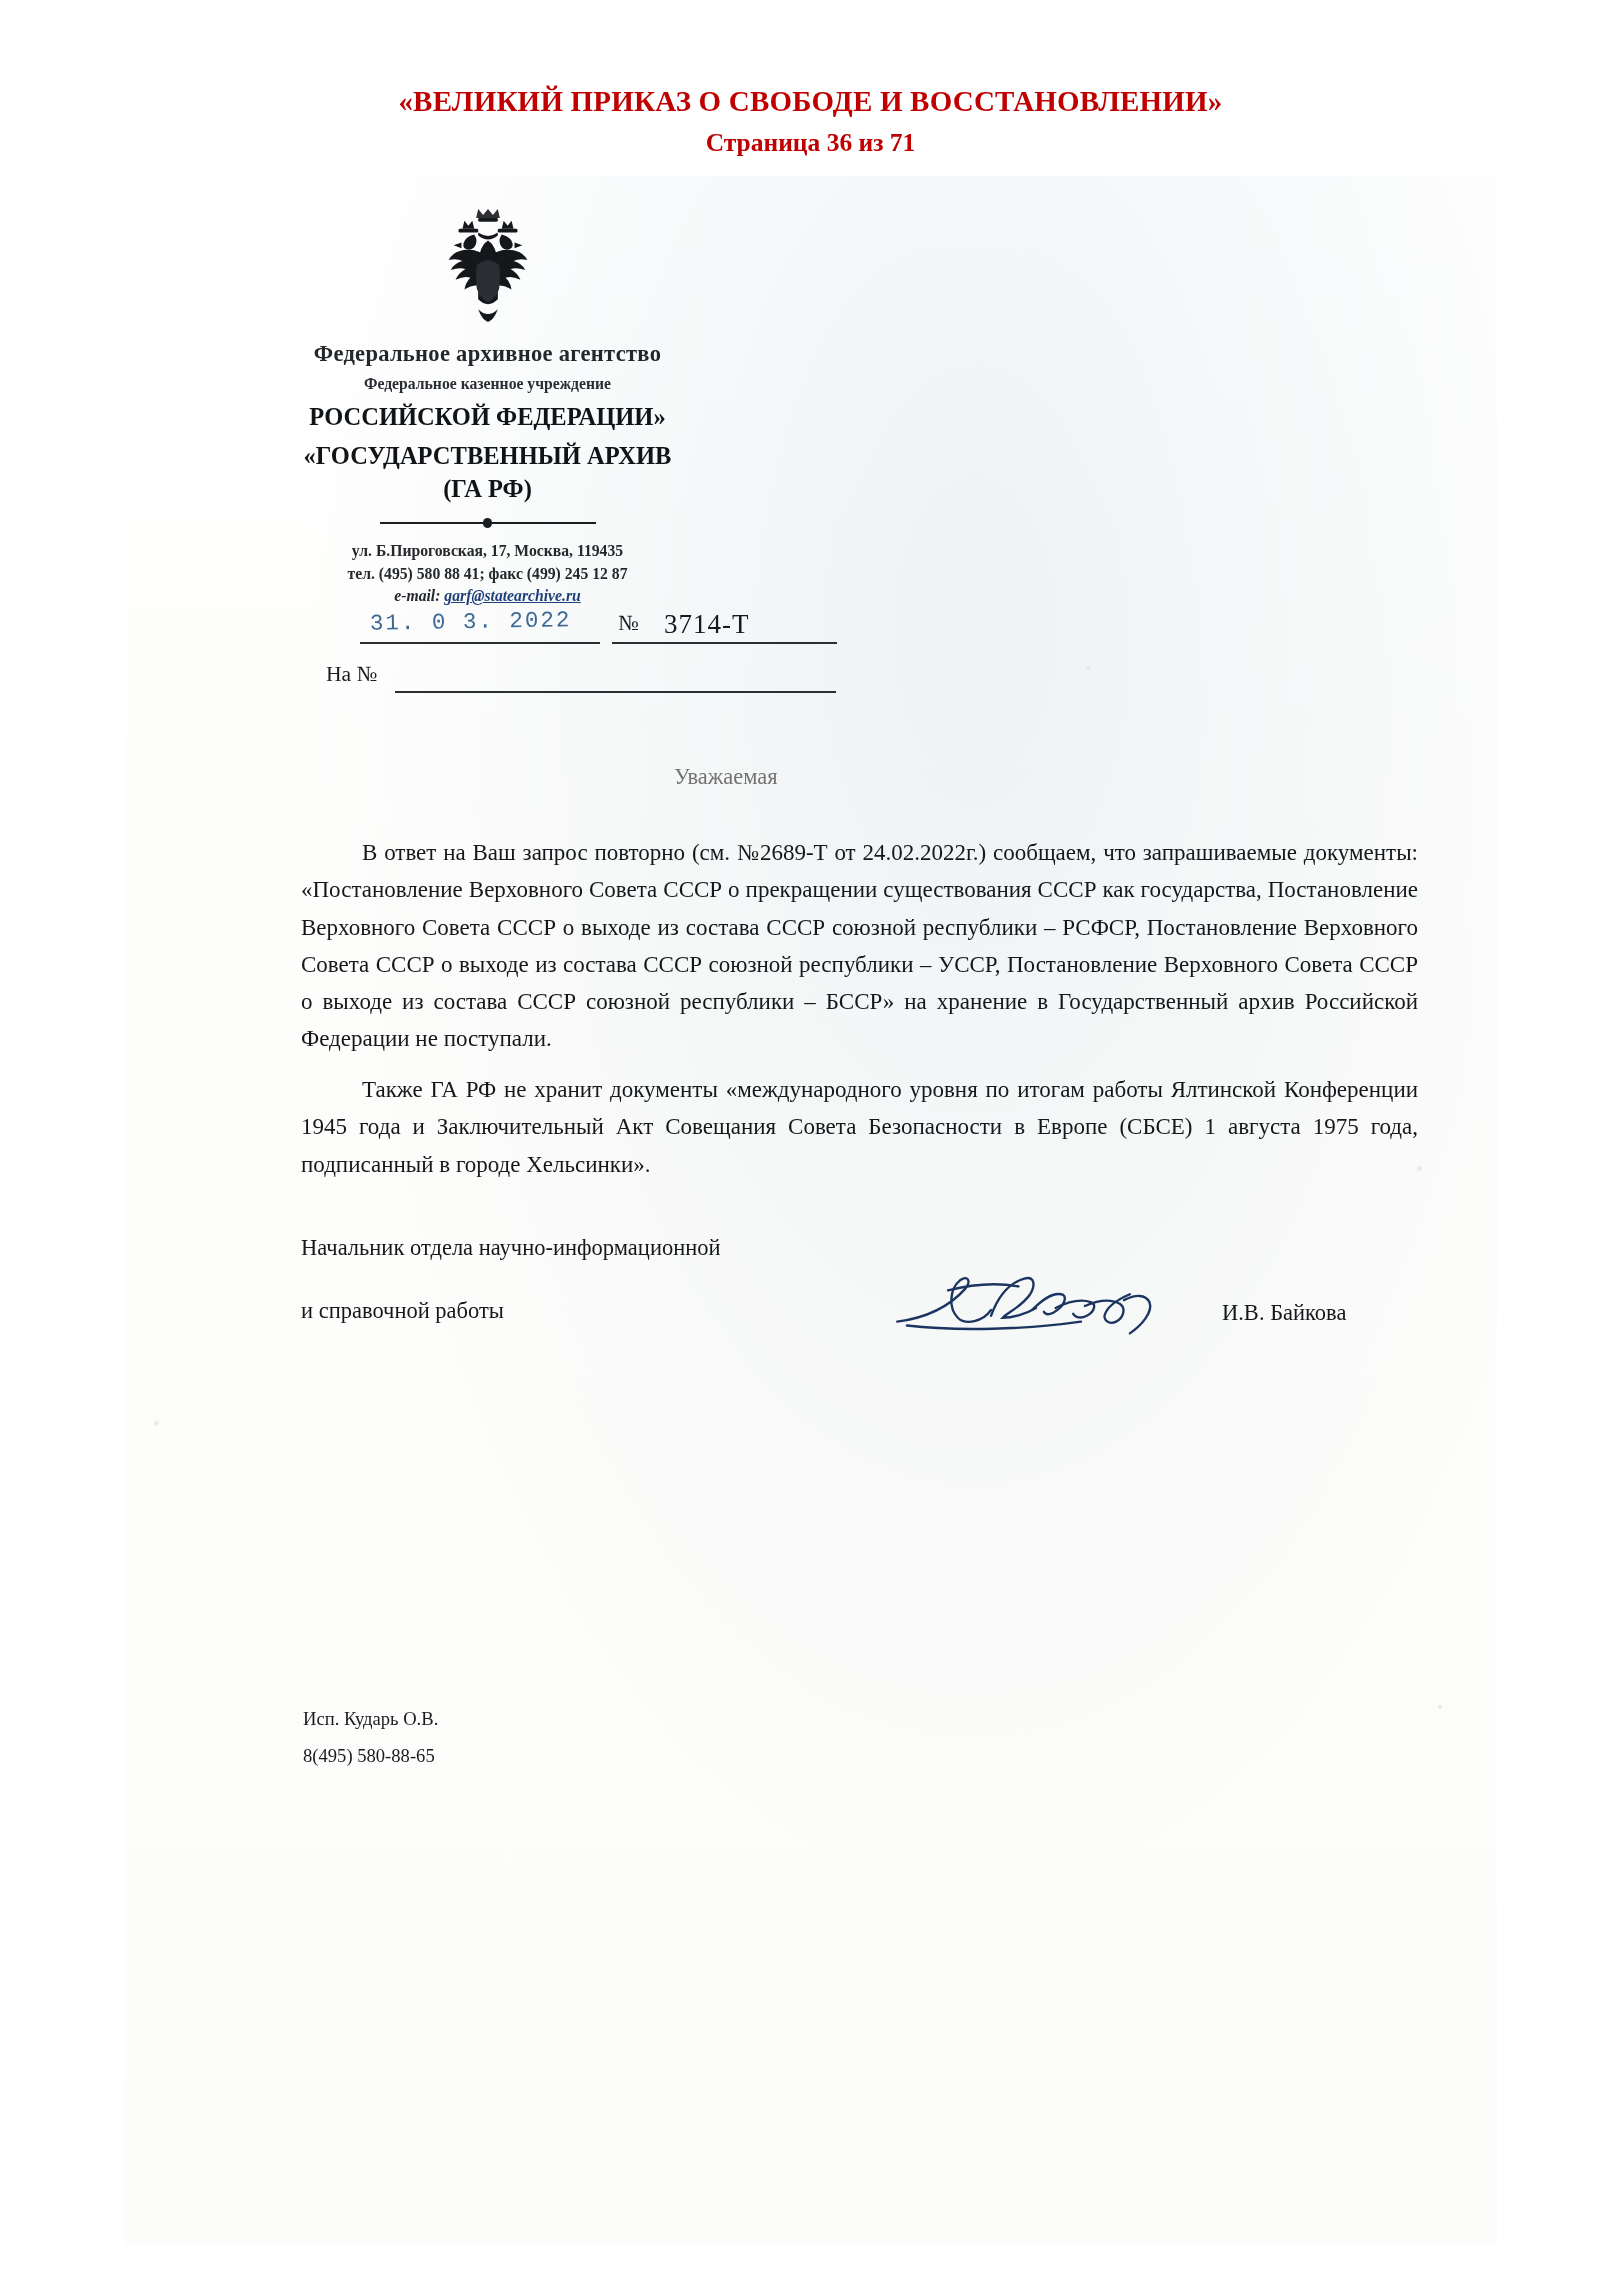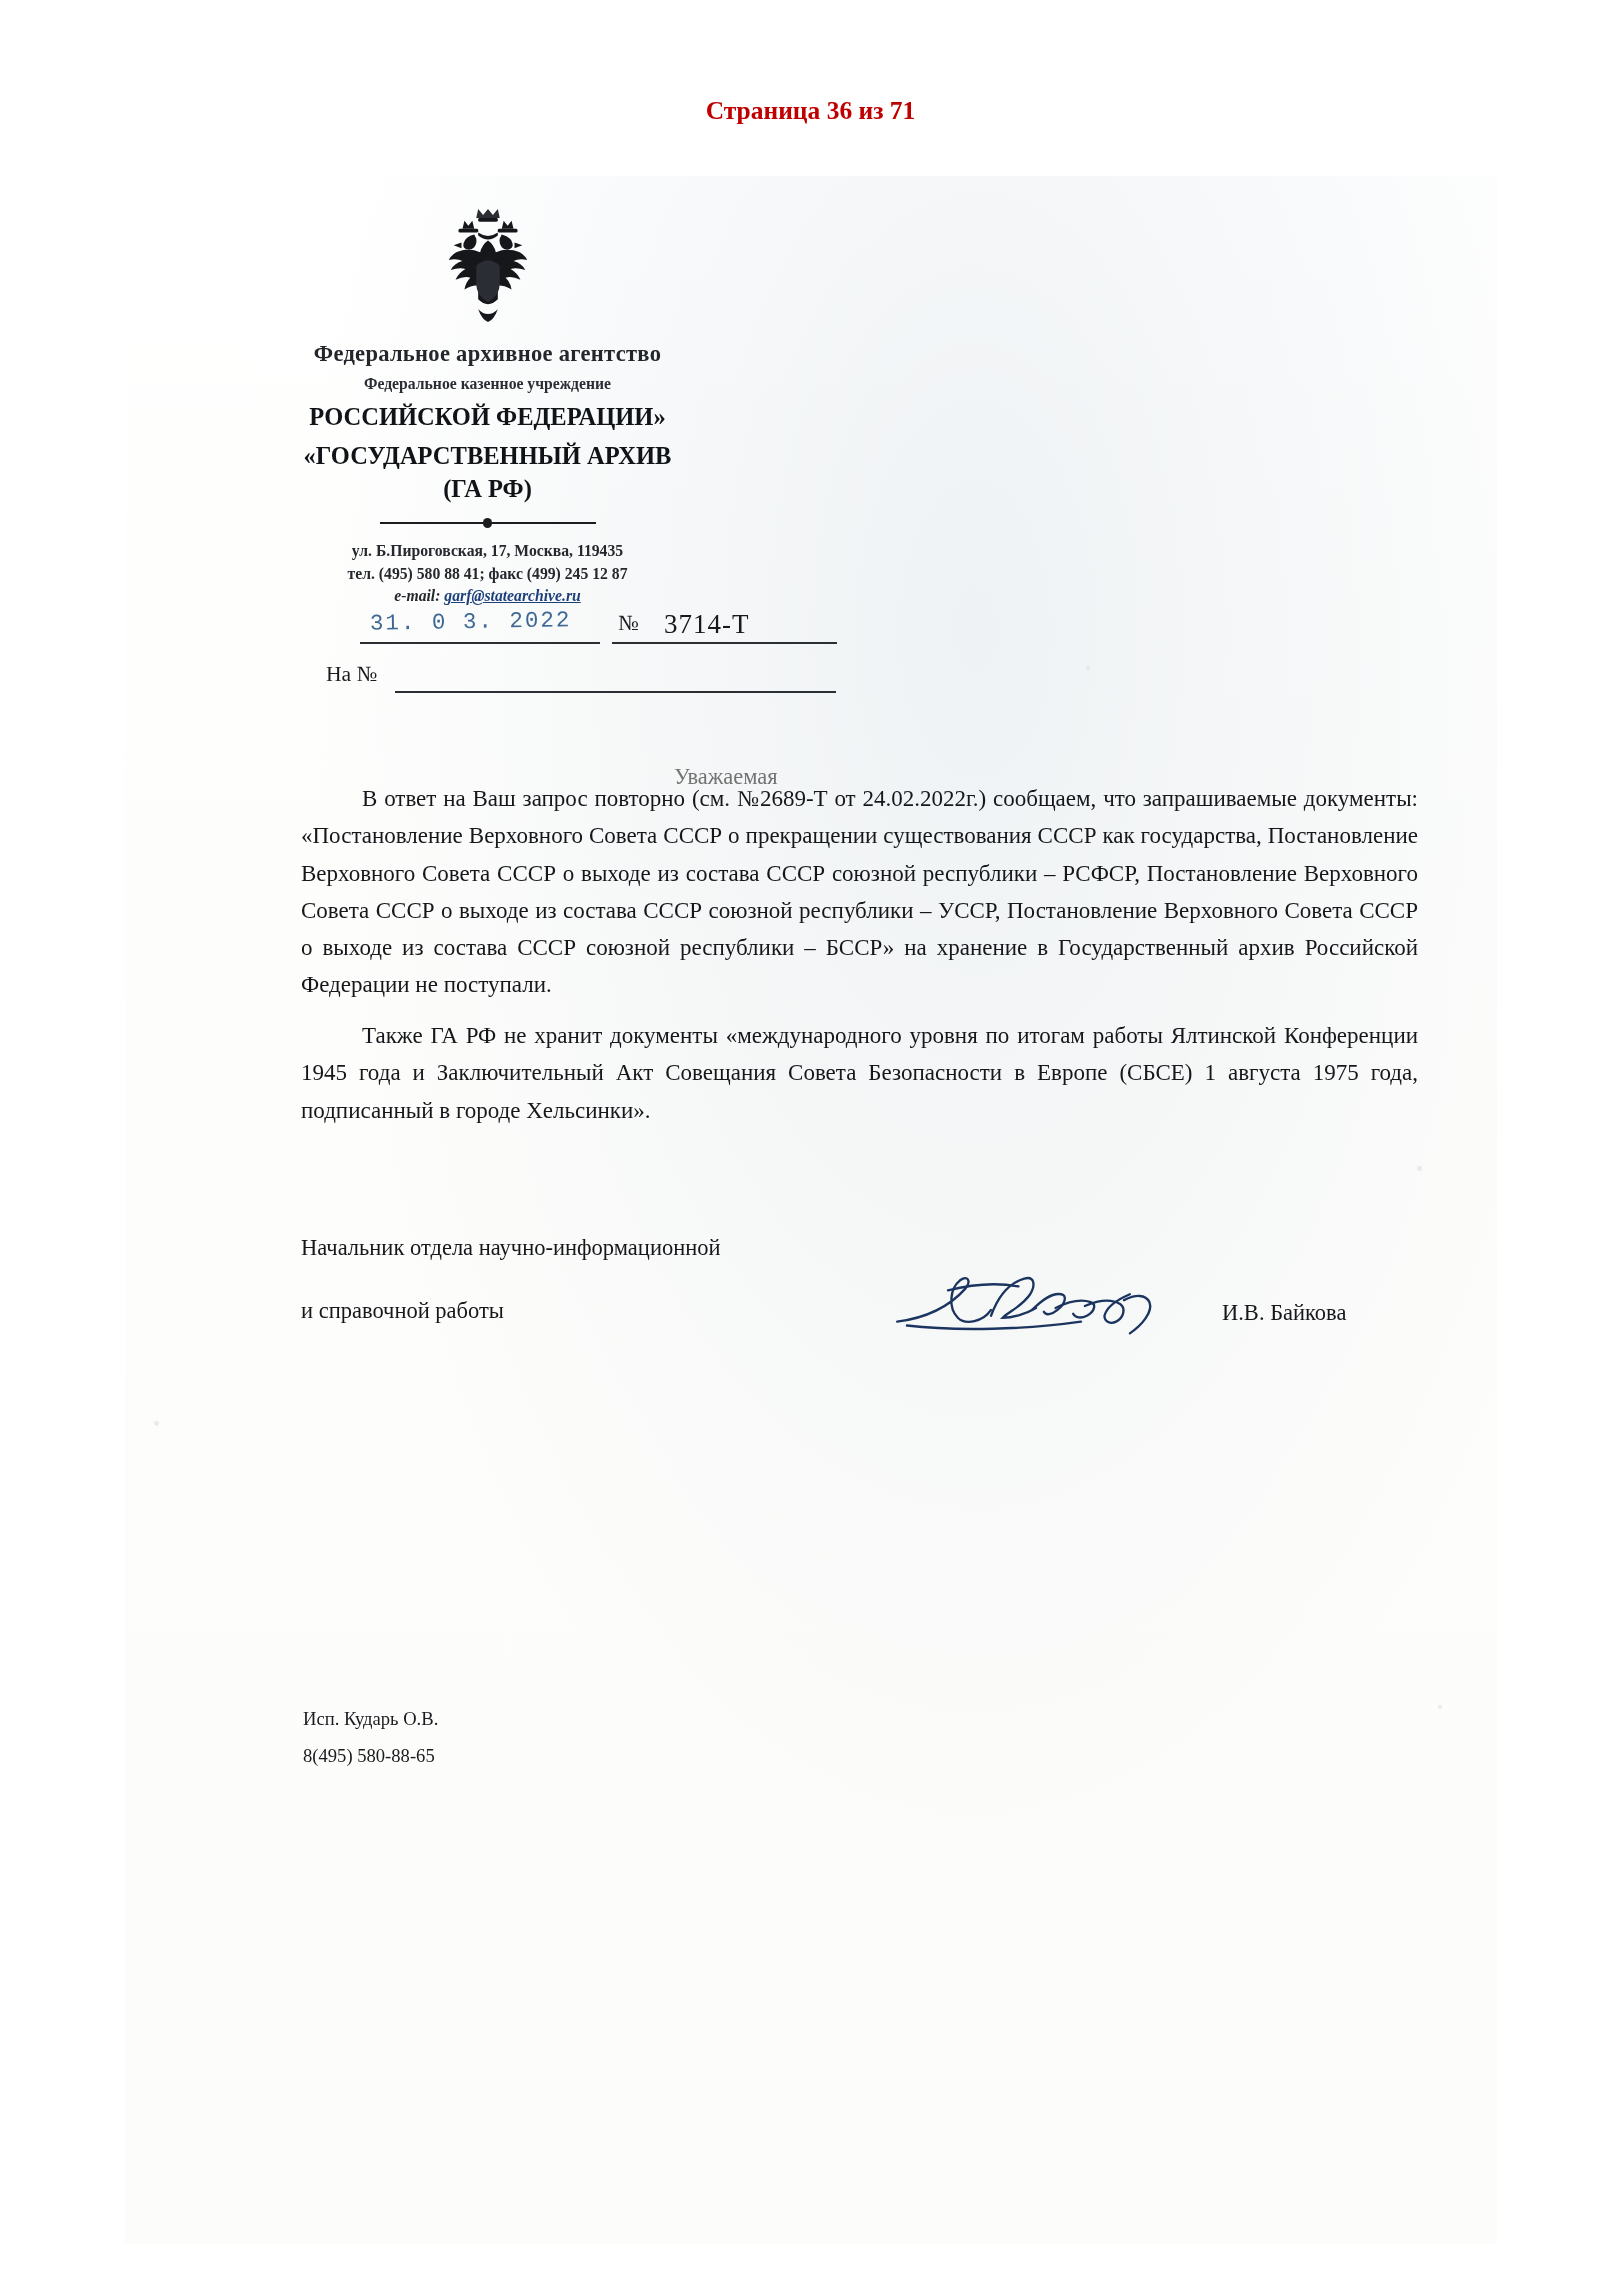--- a/index.html
+++ b/index.html
@@ -226,21 +226,21 @@
   
   .salutation {
     position: absolute;
     top: 588px;
     left: 549px;
     font-size: 22.5px;
     color: #737373;
   }
   .body-text {
     position: absolute;
-    top: 604px;
+    top: 658px;
     left: 176px;
     width: 1117px;
     font-size: 23px;
     line-height: 1.62;
     text-align: justify;
     color: #15171b;
   }
   .body-text p {
     margin: 0 0 13.7px 0;
     text-indent: 61px;
@@ -298,20 +298,21 @@
     position: absolute;
     background: #d8dadd;
     opacity: 0.55;
     border-radius: 50%;
   }
 </style>
 </head>
 <body>
 
 <div class="doc-header">
+  <div class="title">«ВЕЛИКИЙ ПРИКАЗ О СВОБОДЕ И ВОССТАНОВЛЕНИИ»</div>
   <div class="subtitle">Страница 36 из 71</div>
 </div>
 
 <div class="scan">
 
   <div class="speck" style="left:961px; top:490px; width:3.9px; height:3.9px;"></div>
   <div class="speck" style="left:1292px; top:990px; width:4.9px; height:4.9px;"></div>
   <div class="speck" style="left:29px; top:1245px; width:4.9px; height:4.9px;"></div>
   <div class="speck" style="left:1313px; top:1529px; width:3.9px; height:3.9px;"></div>
 

